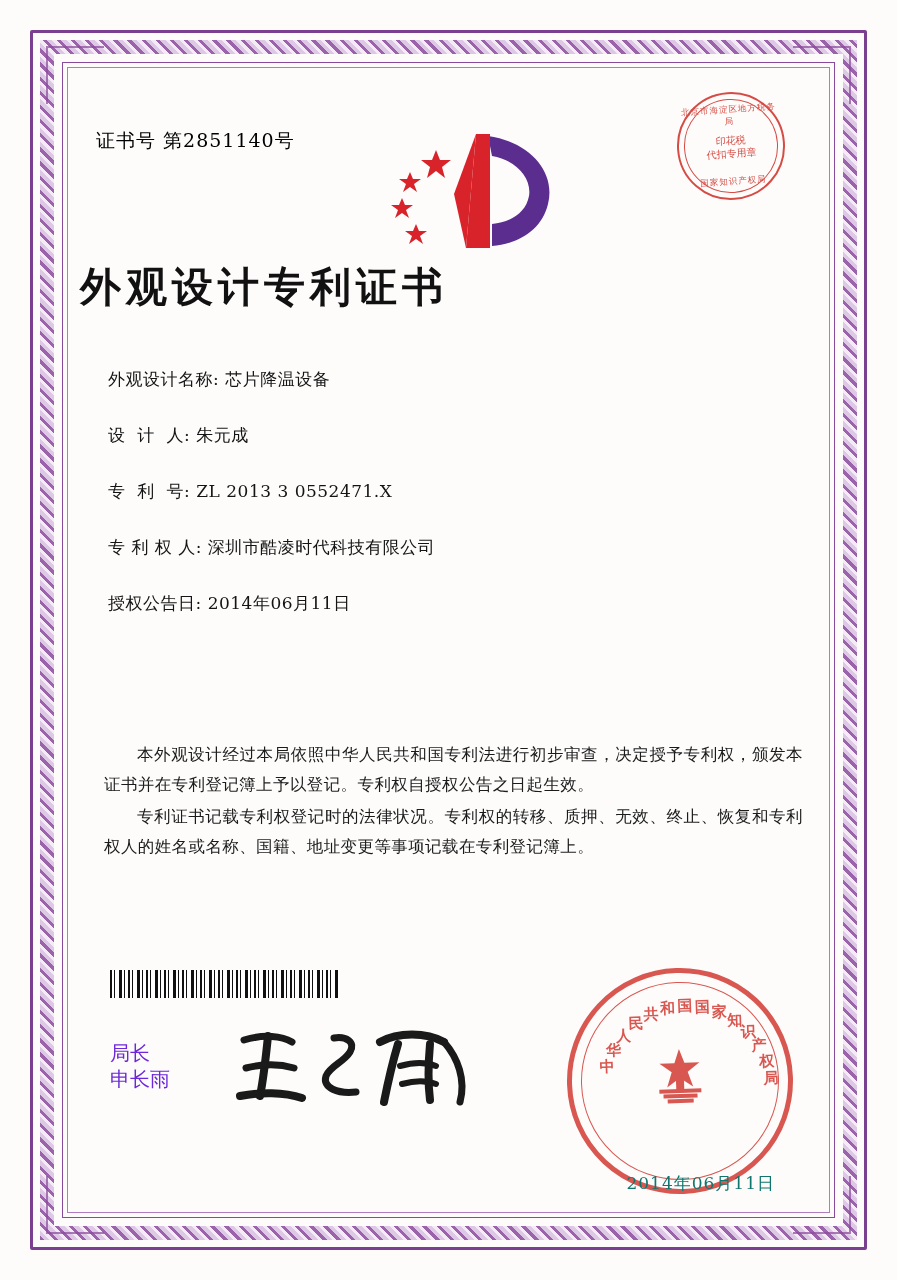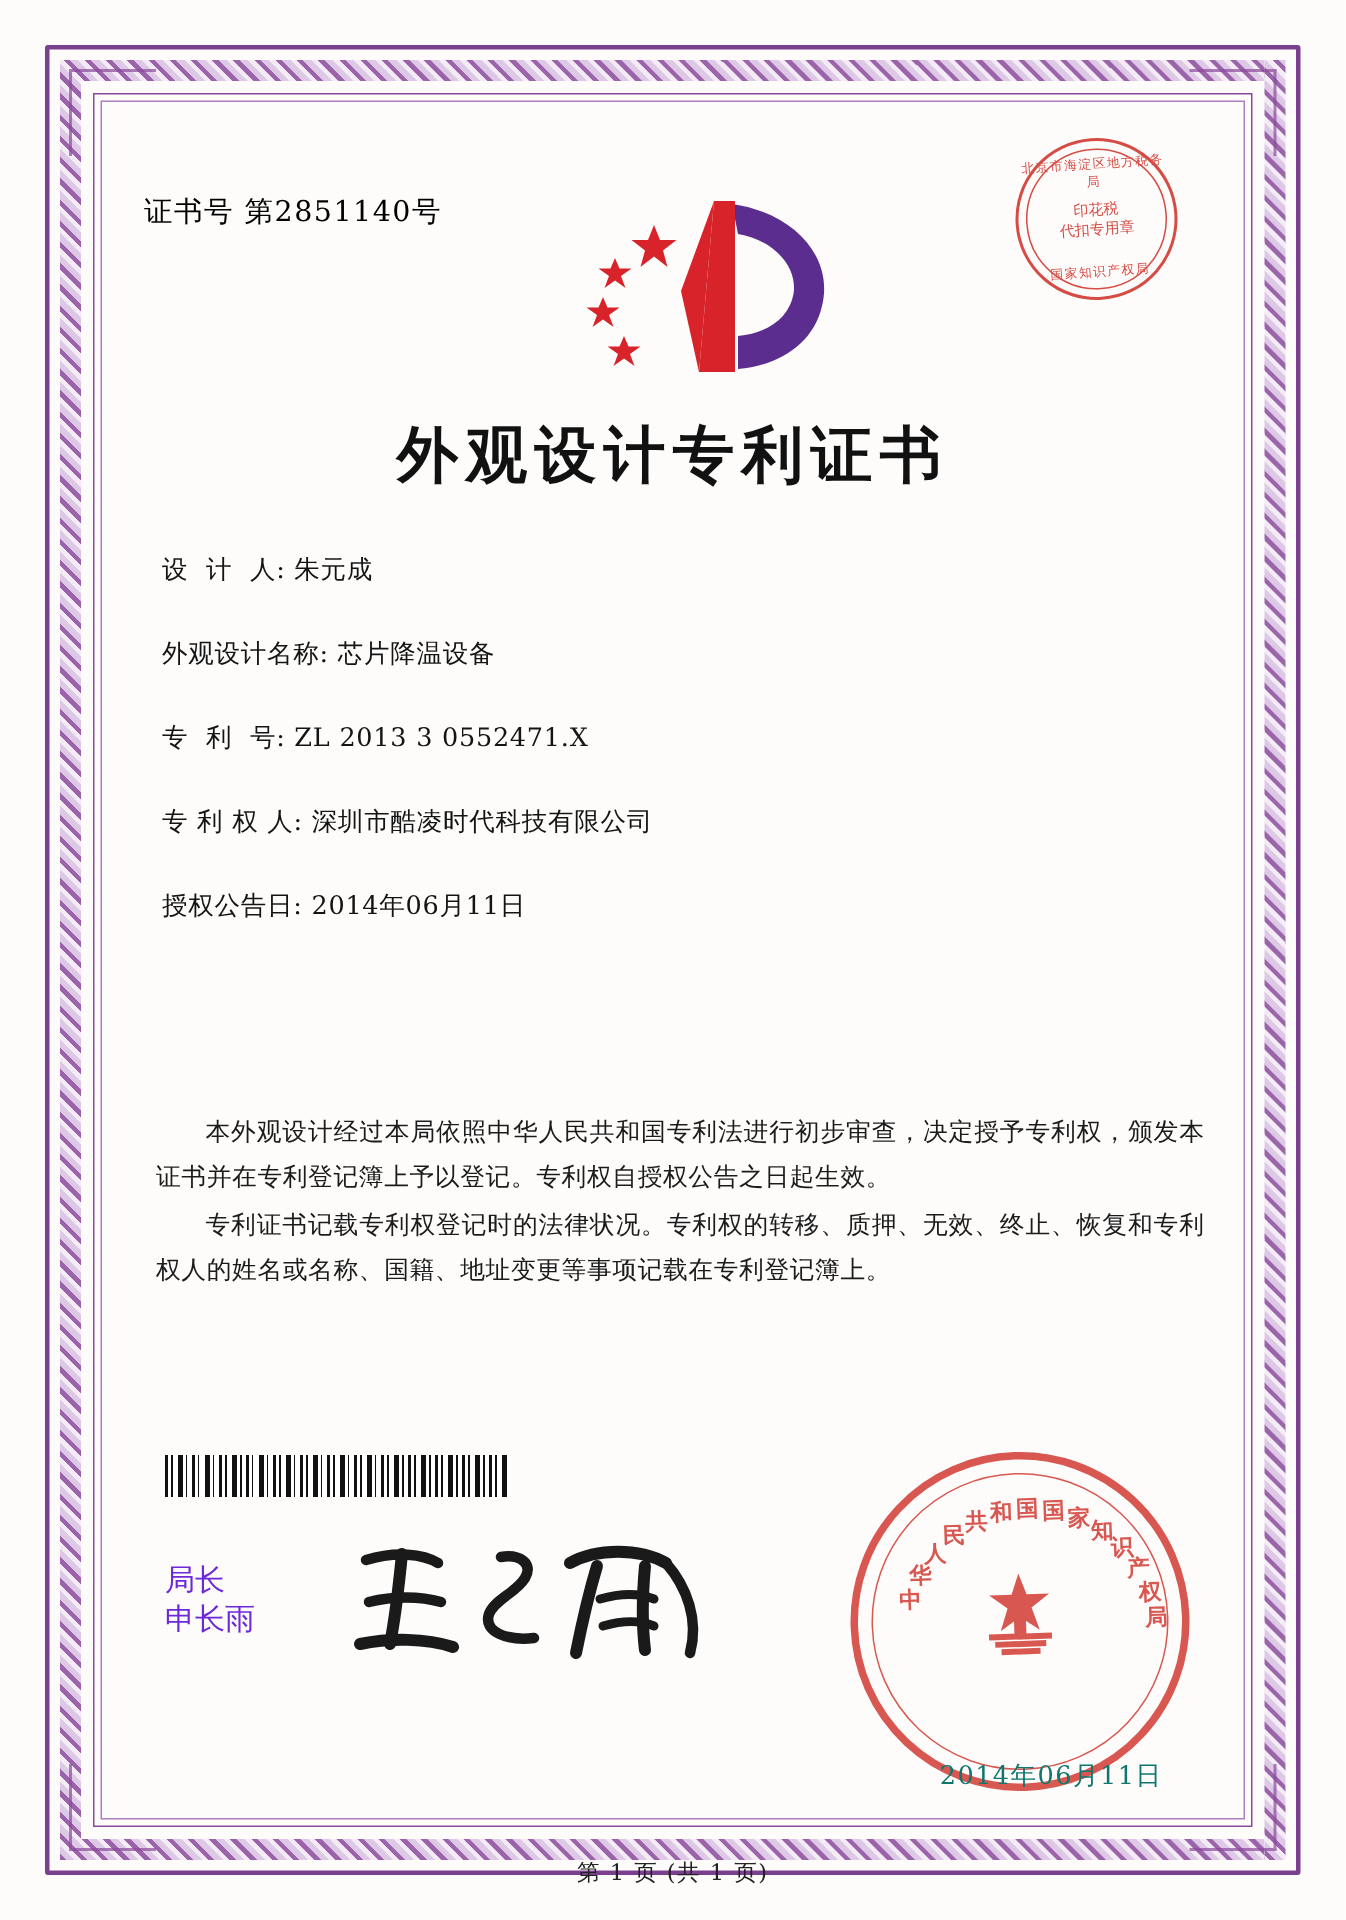--- a/index.html
+++ b/index.html
@@ -89,27 +89,25 @@
   }
 
   
   .emblem{
     position:absolute;left:300px;top:48px;width:190px;height:128px;
   }
 
   
   .title{
     position:absolute;left:0;right:0;top:180px;
-    text-align:center;
     font-family:"DejaVu Serif", serif;
     font-weight:bold;
     font-size:41px;
     letter-spacing:5px;
     color:#111;
-    margin-top:16px;
   }
 
   
   .fields{
     position:absolute;left:28px;top:288px;right:10px;
   }
   .field{
     font-family:"DejaVu Serif", serif;
     font-size:17px;color:#141414;
     margin-bottom:33px;
@@ -228,22 +226,22 @@
           <polygon points="30,44 33,51 41,51 34,56 37,64 30,59 23,64 26,56 19,51 27,51"></polygon>
           <polygon points="22,70 25,77 33,77 26,82 29,90 22,85 15,90 18,82 11,77 19,77"></polygon>
           <polygon points="36,96 39,103 47,103 40,108 43,116 36,111 29,116 32,108 25,103 33,103"></polygon>
         </g>
       </svg>
     </div>
 
     <div class="title">外观设计专利证书</div>
 
     <div class="fields">
+      <div class="field">外观设计名称: 芯片降温设备</div>
       <div class="field">设  计  人: 朱元成</div>
-      <div class="field">外观设计名称: 芯片降温设备</div>
       <div class="field">专  利  号: ZL 2013 3 0552471.X</div>
       <div class="field">专 利 权 人: 深圳市酷凌时代科技有限公司</div>
       <div class="field">授权公告日: 2014年06月11日</div>
     </div>
 
     <div class="paras">
       <p>本外观设计经过本局依照中华人民共和国专利法进行初步审查，决定授予专利权，颁发本证书并在专利登记簿上予以登记。专利权自授权公告之日起生效。</p>
       <p>专利证书记载专利权登记时的法律状况。专利权的转移、质押、无效、终止、恢复和专利权人的姓名或名称、国籍、地址变更等事项记载在专利登记簿上。</p>
     </div>
 
@@ -300,14 +298,13 @@
             <rect x="27" y="30" width="8" height="14"></rect>
           </g>
         </svg>
       </div>
     </div>
 
     <div class="stamp-date">2014年06月11日</div>
 
   </div>
 
-  <div class="footer">第 1 页 (共 1 页)</div>
 </div>
 
 </body></html>

